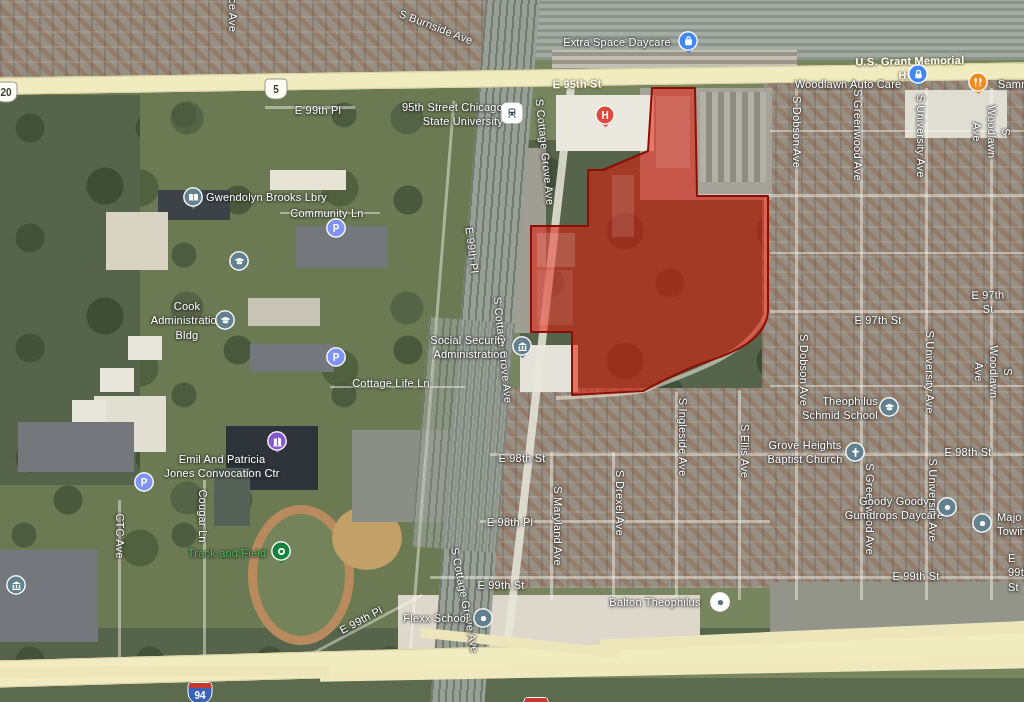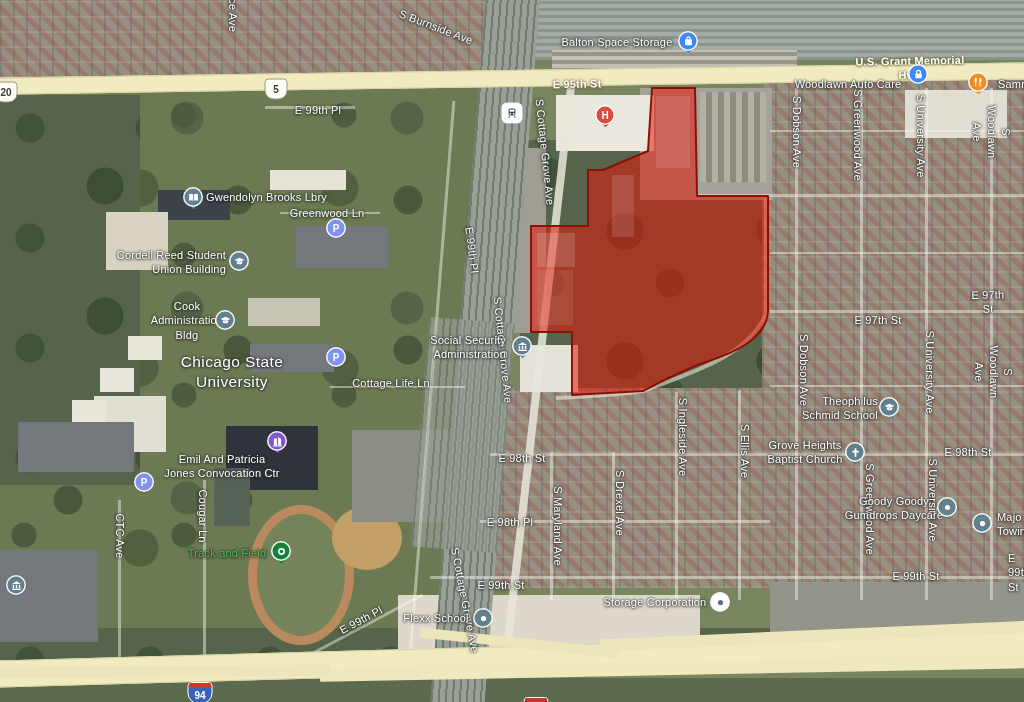--- a/index.html
+++ b/index.html
@@ -145,31 +145,29 @@
       <rect x="656" y="96" width="34" height="72" opacity="0.11"></rect>
     </g>
   </svg>
 
   <div id="labels">
       <div class="lbl" style="left: 436px; top: 27px; --r: 21deg;">S Burnside Ave</div>
       <div class="lbl" style="left: 233px; top: 15px; --r: 90deg;">ce Ave</div>
       <div class="lbl road" style="left: 577px; top: 84px; --r: -1deg;">E 95th St</div>
       <div class="lbl road" style="left: 910px; top: 68px; --r: -1deg;">U.S. Grant Memorial Hwy</div>
       <div class="lbl" style="left: 318px; top: 110px;">E 99th Pl</div>
-      <div class="lbl" style="left: 327px; top: 213px;">Greenwood Ln</div>
+      <div class="lbl" style="left: 327px; top: 213px;">Community Ln</div>
       <div class="lbl" style="left: 472px; top: 250px; --r: 83deg;">E 99th Pl</div>
       <div class="lbl" style="left: 545px; top: 152px; --r: 84deg;">S Cottage Grove Ave</div>
       <div class="lbl" style="left: 503px; top: 350px; --r: 84deg;">S Cottage Grove Ave</div>
       <div class="lbl" style="left: 465px; top: 600px; --r: 79deg;">S Cottage Grove Ave</div>
       <div class="lbl" style="left: 391px; top: 383px;">Cottage Life Ln</div>
       <div class="lbl" style="left: 120px; top: 536px; --r: 90deg;">CTC Ave</div>
       <div class="lbl" style="left: 203px; top: 516px; --r: 90deg;">Cougar Ln</div>
       <div class="lbl" style="left: 361px; top: 620px; --r: -28deg;">E 99th Pl</div>
-      <div class="lbl big" style="left: 232px; top: 372px;">Chicago State
-University</div>
       <div class="lbl" style="left: 988px; top: 302px; --r: -1deg;">E 97th St</div>
       <div class="lbl" style="left: 878px; top: 320px;">E 97th St</div>
       <div class="lbl" style="left: 797px; top: 132px; --r: 90deg;">S Dobson Ave</div>
       <div class="lbl" style="left: 804px; top: 370px; --r: 90deg;">S Dobson Ave</div>
       <div class="lbl" style="left: 858px; top: 135px; --r: 90deg;">S Greenwood Ave</div>
       <div class="lbl" style="left: 870px; top: 509px; --r: 90deg;">S Greenwood Ave</div>
       <div class="lbl" style="left: 921px; top: 136px; --r: 90deg;">S University Ave</div>
       <div class="lbl" style="left: 930px; top: 372px; --r: 90deg;">S University Ave</div>
       <div class="lbl" style="left: 933px; top: 500px; --r: 90deg;">S University Ave</div>
       <div class="lbl" style="left: 992px; top: 132px; --r: 90deg;">S Woodlawn Ave</div>
@@ -179,30 +177,32 @@
       <div class="lbl" style="left: 510px; top: 522px;">E 98th Pl</div>
       <div class="lbl" style="left: 501px; top: 585px;">E 99th St</div>
       <div class="lbl" style="left: 916px; top: 576px;">E 99th St</div>
       <div class="lbl aw" style="left: 1008px; top: 572px;">E 99th St</div>
       <div class="lbl" style="left: 558px; top: 526px; --r: 90deg;">S Maryland Ave</div>
       <div class="lbl" style="left: 620px; top: 503px; --r: 90deg;">S Drexel Ave</div>
       <div class="lbl" style="left: 683px; top: 437px; --r: 90deg;">S Ingleside Ave</div>
       <div class="lbl" style="left: 745px; top: 451px; --r: 90deg;">S Ellis Ave</div>
     </div>
   <div id="poilayer">
-      <div class="lbl" style="left: 617px; top: 42px;">Balton Space Storage</div>
+      <div class="lbl" style="left: 617px; top: 42px;">Extra Space Daycare</div>
       <div class="pinw" style="left: 688px; top: 41px;">
         <div class="pinc" style="background: rgb(65, 135, 245);">
           <svg viewBox="0 0 12 12">
             <rect x="2.6" y="3.8" width="6.8" height="6" rx="1" fill="#fff"></rect>
             <path d="M4.3 3.8V3a1.7 1.7 0 0 1 3.4 0v.8" fill="none" stroke="#fff" stroke-width="1.2"></path>
           </svg>
         </div>
         <div class="ptail" style="background: rgb(65, 135, 245);"></div>
       </div>
+      <div class="lbl ae" style="left: 503px; top: 114px;">95th Street Chicago
+State University</div>
       <div class="pinw" style="left: 512px; top: 113px;">
         <div class="pinc square" style="background: rgb(255, 255, 255);">
           <svg viewBox="0 0 12 12">
             <rect x="2.6" y="1.4" width="6.8" height="7.2" rx="1.6" fill="#3b4b5e"></rect>
             <rect x="3.6" y="2.6" width="4.8" height="2.2" rx=".5" fill="#fff"></rect>
             <circle cx="4.3" cy="6.9" r=".8" fill="#fff"></circle>
             <circle cx="7.7" cy="6.9" r=".8" fill="#fff"></circle>
             <path d="M3.6 9.2 2.6 10.6M8.4 9.2l1 1.4" stroke="#3b4b5e" stroke-width="1.1"></path>
           </svg>
         </div>
@@ -228,22 +228,20 @@
       </div>
       <div class="lbl aw" style="left: 206px; top: 197px;">Gwendolyn Brooks Lbry</div>
       <div class="pinw" style="left: 193px; top: 197px;">
         <div class="pinc" style="background: rgb(98, 128, 142);">
           <svg viewBox="0 0 12 12">
             <path fill="#fff" d="M1.6 2.8c1.4-.7 2.8-.7 4 .1v6.4c-1.2-.8-2.6-.8-4-.1zM10.4 2.8c-1.4-.7-2.8-.7-4 .1v6.4c1.2-.8 2.6-.8 4-.1z"></path>
           </svg>
         </div>
         <div class="ptail" style="background: rgb(98, 128, 142);"></div>
       </div>
-      <div class="lbl ae" style="left: 226px; top: 262px;">Cordell Reed Student
-Union Building</div>
       <div class="pinw" style="left: 239px; top: 261px;">
         <div class="pinc" style="background: rgb(98, 128, 142);">
           <svg viewBox="0 0 12 12">
             <path fill="#fff" d="M6 2.2 11 4.4 6 6.6 1 4.4z"></path>
             <path fill="#fff" d="M3.3 5.8v1.9c0 .5 1.2 1 2.7 1s2.7-.5 2.7-1V5.8L6 7z"></path>
           </svg>
         </div>
         <div class="ptail" style="background: rgb(98, 128, 142);"></div>
       </div>
       <div class="lbl" style="left: 187px; top: 320px;">Cook
@@ -323,21 +321,21 @@
       <div class="lbl aw" style="left: 997px; top: 524px;">Majo
 Towin</div>
       <div class="pinw" style="left: 982px; top: 523px;">
         <div class="pinc" style="background: rgb(98, 128, 142);">
           <svg viewBox="0 0 12 12">
             <circle cx="6" cy="6" r="2.6" fill="#fff"></circle>
           </svg>
         </div>
         <div class="ptail" style="background: rgb(98, 128, 142);"></div>
       </div>
-      <div class="lbl" style="left: 655px; top: 602px;">Storage Corporation</div>
+      <div class="lbl" style="left: 655px; top: 602px;">Balton Theophilus</div>
       <div class="pinw" style="left: 720px; top: 602px;">
         <div class="pinc" style="background: rgb(255, 255, 255);">
           <svg viewBox="0 0 12 12">
             <circle cx="6" cy="6" r="2.6" fill="#5b7280"></circle>
           </svg>
         </div>
       </div>
       <div class="lbl" style="left: 436px; top: 618px;">Flexx School</div>
       <div class="pinw" style="left: 483px; top: 618px;">
         <div class="pinc" style="background: rgb(98, 128, 142);">

